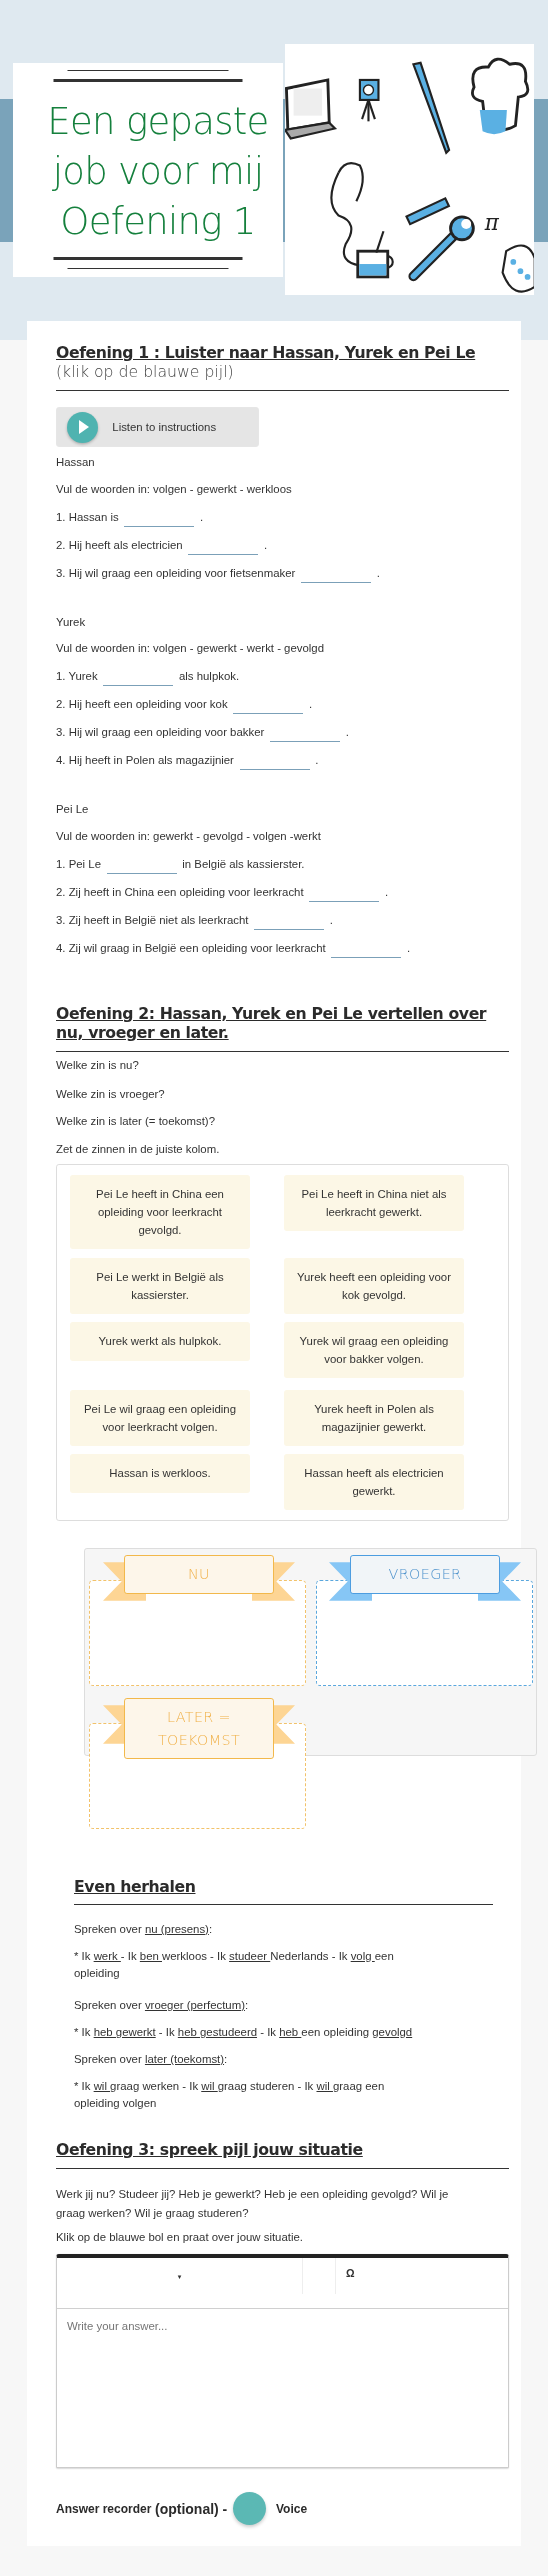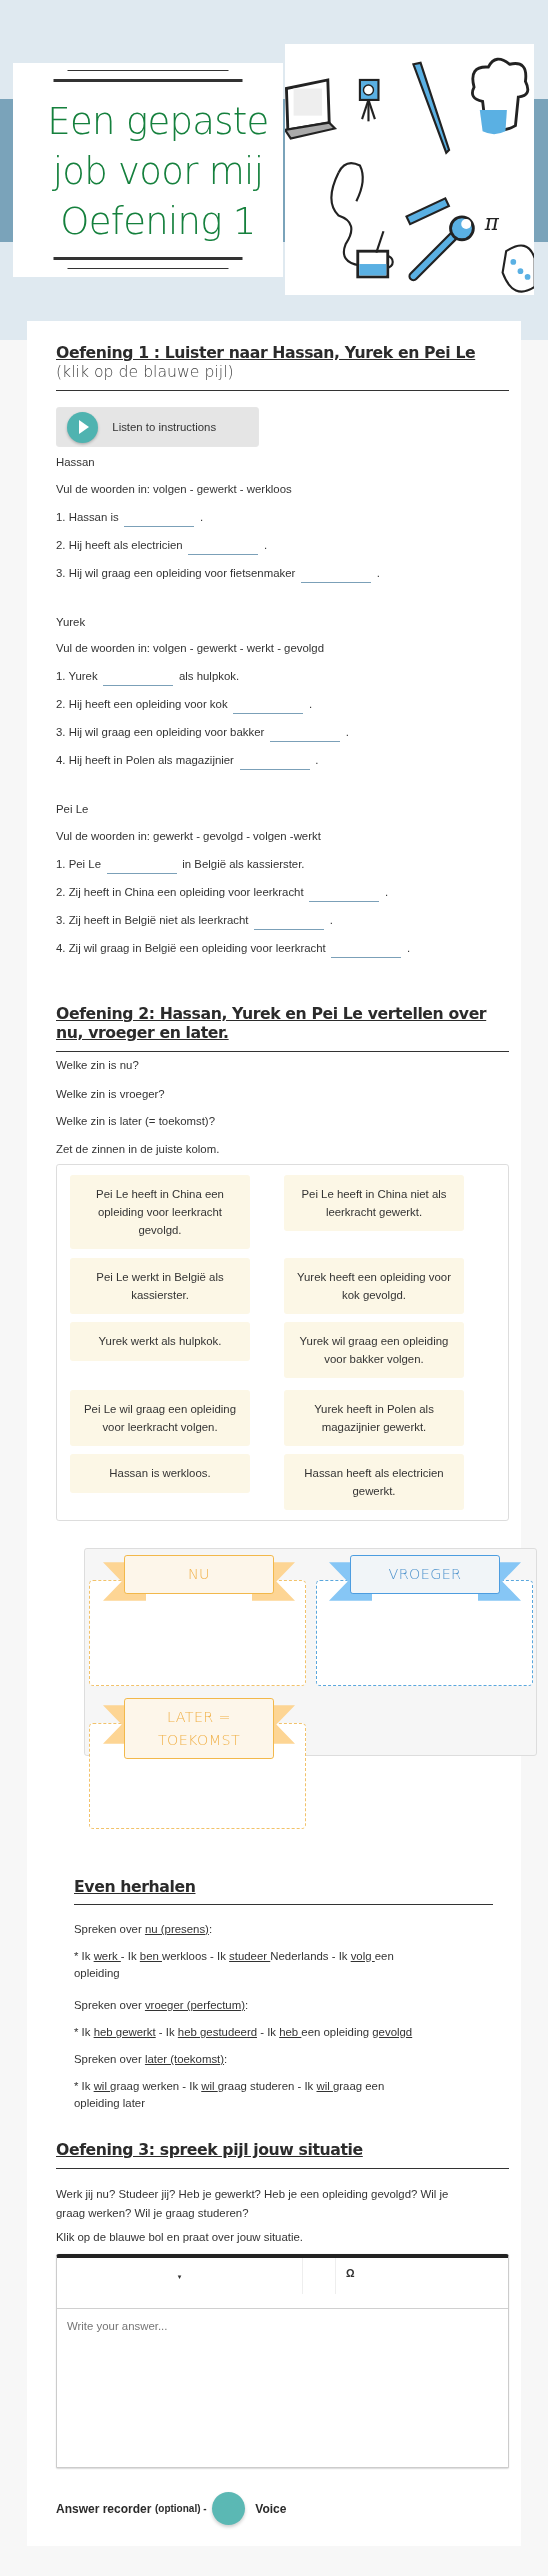--- a/index.html
+++ b/index.html
@@ -181,21 +181,21 @@
   .answer {
     padding: 11.4px 10px; font-size: 11.4px; color: #aaa;
     height: 157px; width: 100%; border: none; outline: none; resize: none;
     font-family: "Liberation Sans", sans-serif;
   }
 
   .recorder {
     position: absolute; left: 0; display: flex; align-items: center;
     font-weight: bold; font-size: 12px; color: #2b2b2b;
   }
-  .recorder .opt { font-size: 10px; margin-left: 3.6px; }
+  .recorder .opt { font-size: 14px; margin-left: 3.6px; }
   .rec-btn {
     width: 33px; height: 33px; border-radius: 50%;
     background: #5bb8b4; margin: 0 10px 0 5.7px;
     box-shadow: 0 2.1px 3.6px rgba(0,0,0,0.2);
   }
 
   .footer-strip {
     position: absolute; left: 0; top: 2546px; width: 548px; height: 30px;
     background: #f7f7f7;
   }
@@ -411,21 +411,21 @@
     <div class="h-title" style="padding-bottom:7.1px;">
       <span class="bold">Even herhalen</span>
     </div>
   </div>
   <div class="section" style="top:1600px; left:39px; width:429px;" id="review-lines">
       <div class="p" style="top: 0px; line-height: 17px;"><span>Spreken over </span><span class="u">nu (presens)</span><span>:</span></div>
       <div class="p" style="top: 27px; line-height: 17px;"><span>* Ik </span><span class="u">werk </span><span>- Ik </span><span class="u">ben </span><span>werkloos - Ik </span><span class="u">studeer </span><span>Nederlands - Ik </span><span class="u">volg </span><span>een</span><br><span>opleiding</span></div>
       <div class="p" style="top: 76px; line-height: 17px;"><span>Spreken over </span><span class="u">vroeger (perfectum)</span><span>:</span></div>
       <div class="p" style="top: 103px; line-height: 17px;"><span>* Ik </span><span class="u">heb gewerkt</span><span> - Ik </span><span class="u">heb gestudeerd</span><span> - Ik </span><span class="u">heb </span><span>een opleiding </span><span class="u">gevolgd</span></div>
       <div class="p" style="top: 130px; line-height: 17px;"><span>Spreken over </span><span class="u">later (toekomst)</span><span>:</span></div>
-      <div class="p" style="top: 157px; line-height: 17px;"><span>* Ik </span><span class="u">wil </span><span>graag werken - Ik </span><span class="u">wil </span><span>graag studeren - Ik </span><span class="u">wil </span><span>graag een</span><br><span>opleiding later</span></div>
+      <div class="p" style="top: 157px; line-height: 17px;"><span>* Ik </span><span class="u">wil </span><span>graag werken - Ik </span><span class="u">wil </span><span>graag studeren - Ik </span><span class="u">wil </span><span>graag een</span><br><span>opleiding volgen</span></div>
     </div>
 
   <div class="section" style="top:1820px;">
     <div class="h-title">
       <span class="bold">Oefening 3: spreek pijl jouw situatie</span>
     </div>
   </div>
   <div class="section" style="top:1865px;">
     <div class="p" style="top:0px; line-height:17px;">Werk jij nu? Studeer jij? Heb je gewerkt? Heb je een opleiding gevolgd? Wil je</div>
     <div class="p" style="top:18.6px; line-height:17px;">graag werken? Wil je graag studeren?</div>

